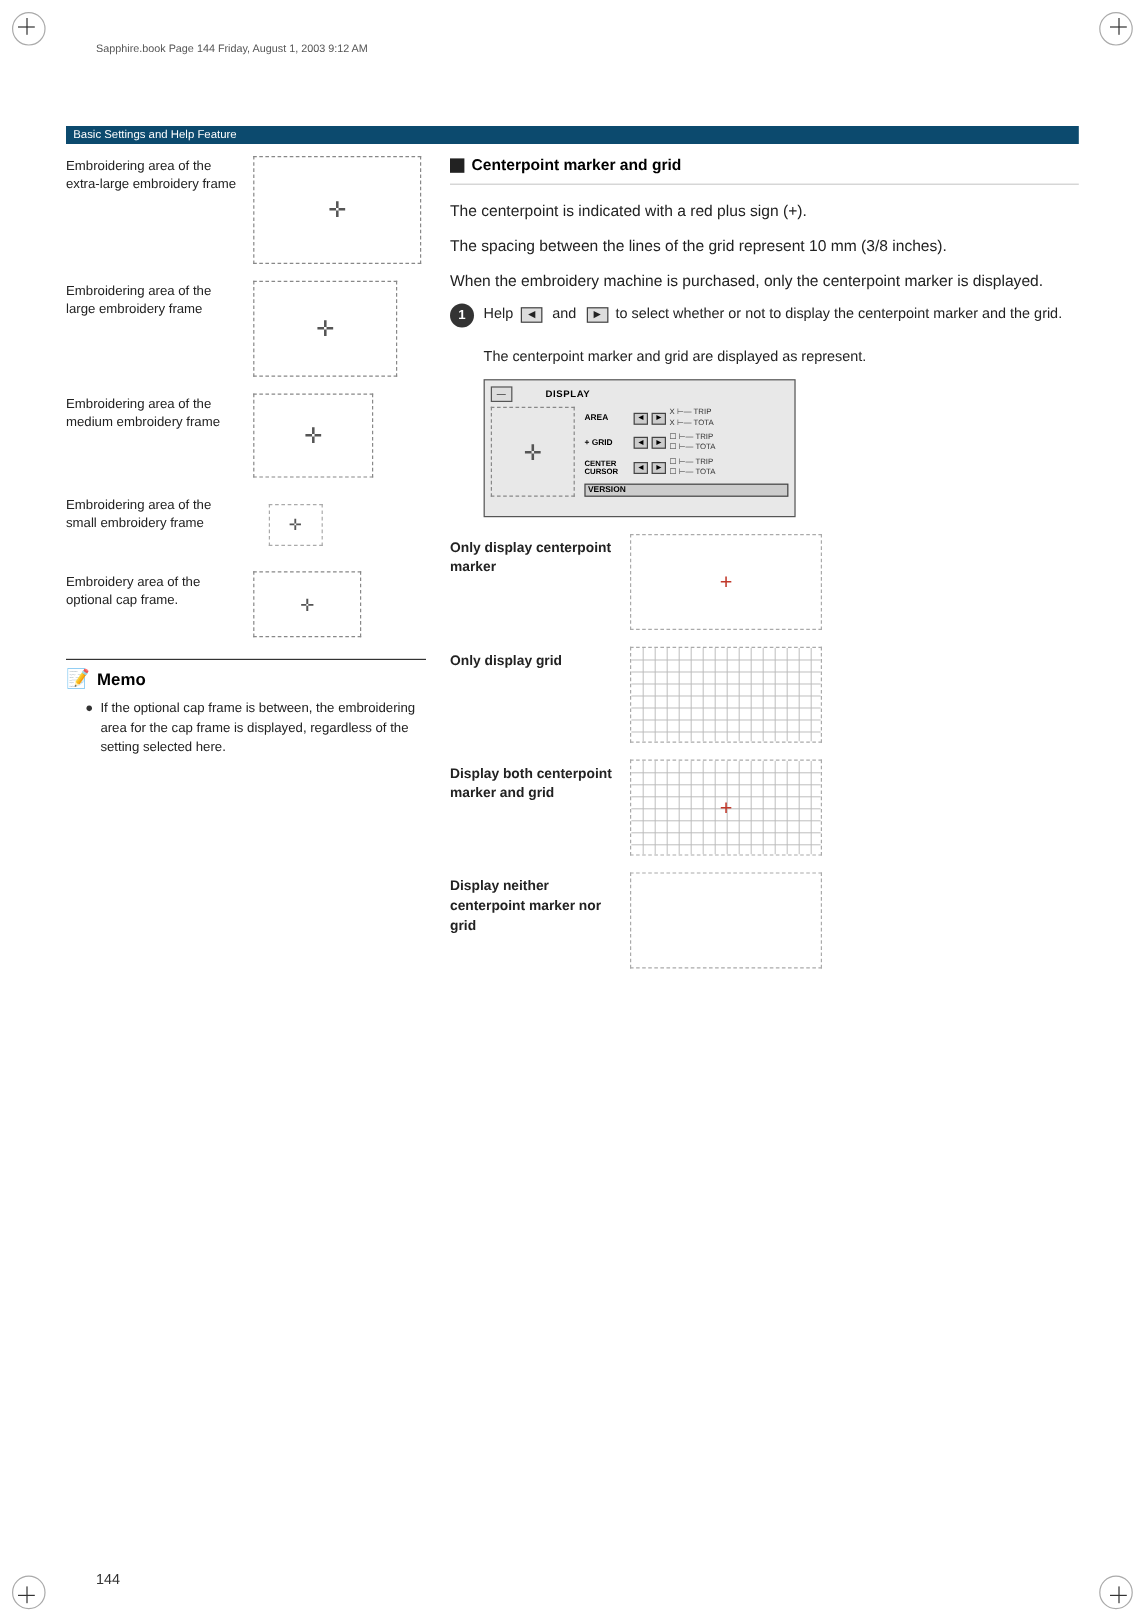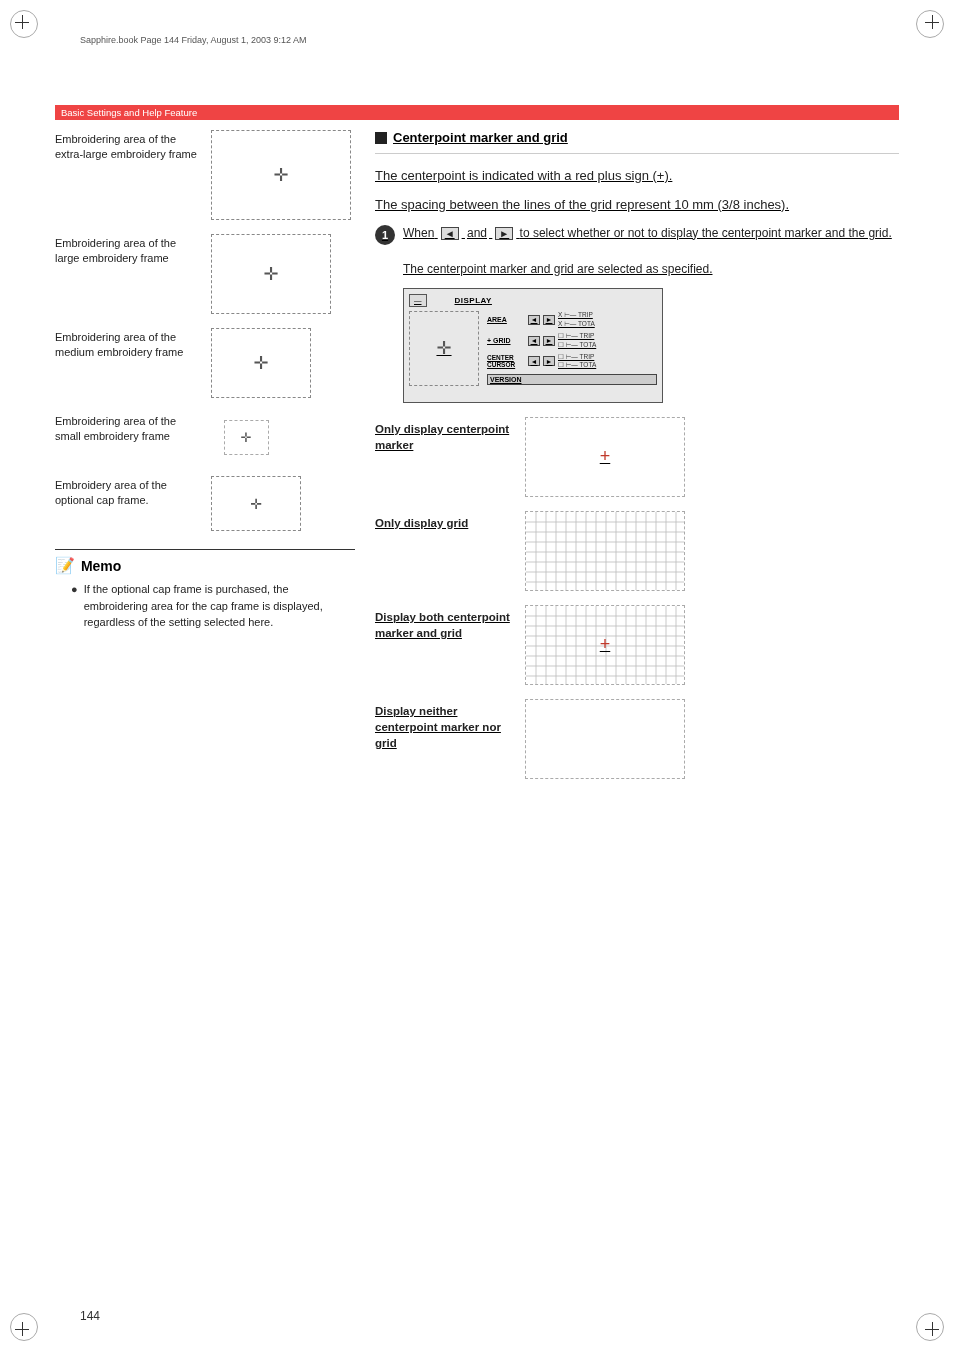--- a/index.html
+++ b/index.html
@@ -78,21 +78,21 @@
       font-size: 9px;
       color: #555;
     }
 
     
     .section-header {
       position: absolute;
       top: 105px;
       left: 55px;
       right: 55px;
-      background: #ef4444;
+      background: #0c4a6e;
       color: #fff;
       font-size: 9.5px;
       padding: 2px 6px;
       font-weight: normal;
     }
 
     
     .content-area {
       position: absolute;
       top: 120px;
@@ -109,21 +109,20 @@
       flex-shrink: 0;
       padding-top: 10px;
       padding-right: 10px;
     }
 
     
     .right-col {
       flex: 1;
       padding-top: 10px;
       padding-left: 10px;
-      text-decoration: underline;
     }
 
     
     .frame-item {
       display: flex;
       align-items: flex-start;
       margin-bottom: 14px;
       gap: 8px;
     }
 
@@ -490,51 +489,52 @@
       </div>
 
       <div class="memo-section">
         <div class="memo-title">
           <span class="memo-icon">📝</span>
           <span>Memo</span>
         </div>
         <div class="memo-text">
           <div class="bullet-item">
             <span class="bullet">●</span>
-            <span>If the optional cap frame is purchased, the embroidering area for the cap frame is displayed, regardless of the setting selected here.</span>
+            <span>If the optional cap frame is between, the embroidering area for the cap frame is displayed, regardless of the setting selected here.</span>
           </div>
         </div>
       </div>
 
     </div>
 
     <div class="right-col">
 
       <div class="right-heading">
         <span class="black-square"></span>
         <span>Centerpoint marker and grid</span>
       </div>
 
       <hr class="right-divider">
 
       <div class="right-body-text">The centerpoint is indicated with a red plus sign (+).</div>
       <div class="right-body-text">The spacing between the lines of the grid represent 10 mm (3/8 inches).</div>
+      <div class="right-body-text">When the embroidery machine is purchased, only the centerpoint marker is displayed.</div>
 
       <div class="step-row">
         <div class="step-circle">
           <span>1</span>
         </div>
         <div class="step-text">
-          <span>When</span>
+          <span>Help</span>
           <span style="border:1px solid #444;padding:0 3px;font-size:10px;margin:0 3px;cursor:pointer;background:#ddd;">◄</span>
           <span style="margin:0 2px;">and</span>
           <span style="border:1px solid #444;padding:0 3px;font-size:10px;margin:0 3px;cursor:pointer;background:#ddd;">►</span>
           <span>to select whether or not to display the centerpoint marker and the grid.</span>
           <br><br>
-          <span>The centerpoint marker and grid are selected as specified.</span>
+          <span>The centerpoint marker and grid are displayed as represent.</span>
         </div>
       </div>
 
       <div class="display-panel">
         <div class="display-top-bar">
           <div class="display-tab">—</div>
           <div class="display-label">DISPLAY</div>
         </div>
         <div class="display-body">
           <div class="display-left-area">✛</div>

